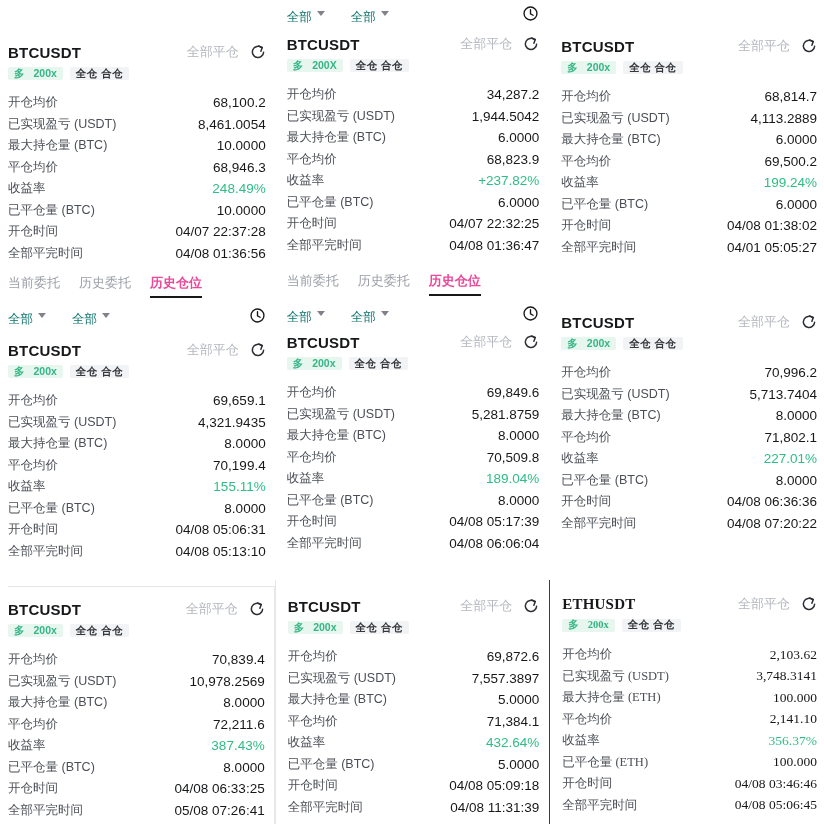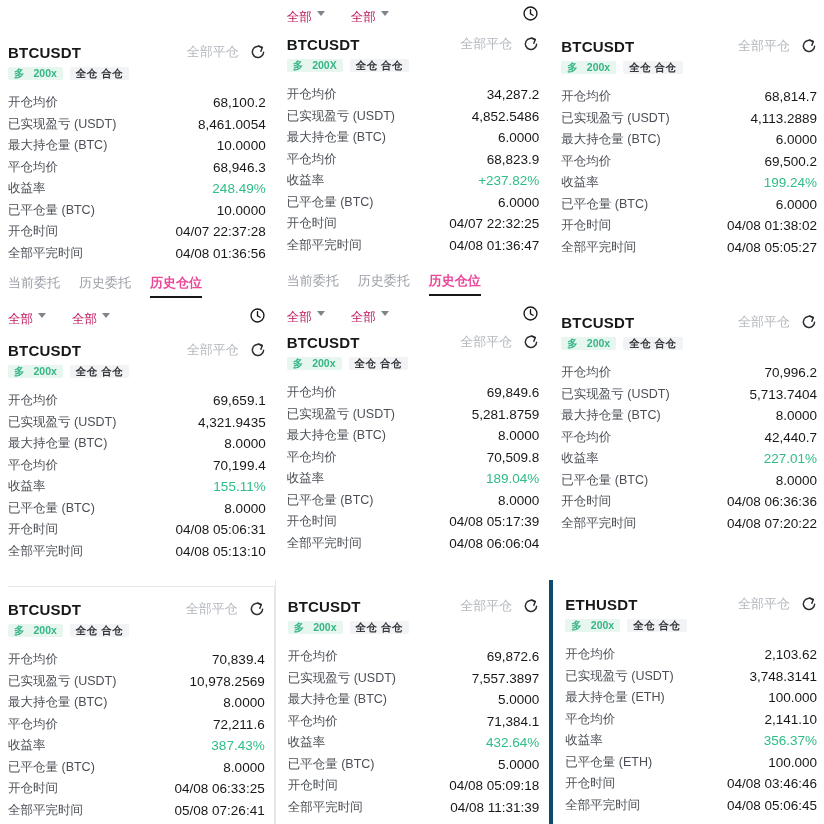--- a/index.html
+++ b/index.html
@@ -33,34 +33,34 @@
   .stat-value.green { color:#2ebd85; }
 
   
   .tabs { display:flex; align-items:flex-start; gap:19px; height:24px; }
   .tab { font-size:13px; color:#9b9fa6; padding-bottom:4px; }
   .tab.active { color:#ec4899; font-weight:700; border-bottom:2.5px solid #17181a; }
 
   
   .filters { display:flex; align-items:center; height:22px; }
   .dropdown { display:flex; align-items:center; gap:5px; margin-right:26px; }
-  .dropdown-label { font-size:12.5px; color:#be185d;margin-top:8px; }
+  .dropdown-label { font-size:12.5px; color:#0f766e;margin-top:8px; }
   .caret { width:0; height:0; border-left:4px solid transparent; border-right:4px solid transparent;
            border-top:5px solid #80838a; }
   .filters .spacer { flex:1; }
   .clock-icon svg { display:block; }
 
   .gap { flex:0 0 auto; }
 
   
   .bottom-wrap { flex:1 1 auto; }
   .bw-left  { border-top:1px solid #e7e7e9; border-right:1px solid #e7e7e9; margin-right:-9px;
               padding:12px 9px 0 0; margin-top:0; }
   .bw-mid   { border-left:1px solid #e7e7e9; margin-left:-12px; padding:16px 0 0 12px; }
-  .bw-right { border-left:4px solid #0c4a6e; margin-left:-12px; padding:14px 0 0 12px; }
+  .bw-right { border-left:1px solid #0c4a6e; margin-left:-12px; padding:14px 0 0 12px;font-family:Liberation Serif, serif; }
 </style>
 </head>
 <body>
 
 <div class="canvas" id="grid">
     <div class="col col-left">
       <div class="gap" style="height: 42px;"></div>
       <div class="card">
     <div class="card-header">
       <span class="symbol">BTCUSDT</span>
@@ -295,21 +295,21 @@
       </span>
       <span class="badge badge-gray">全仓 合仓</span>
     </div>
     <div class="rows">
           <div class="row">
     <span class="stat-label">开仓均价</span>
     <span class="stat-value">34,287.2</span>
   </div>
           <div class="row">
     <span class="stat-label">已实现盈亏 (USDT)</span>
-    <span class="stat-value">4,852.5486</span>
+    <span class="stat-value">1,944.5042</span>
   </div>
           <div class="row">
     <span class="stat-label">最大持仓量 (BTC)</span>
     <span class="stat-value">6.0000</span>
   </div>
           <div class="row">
     <span class="stat-label">平仓均价</span>
     <span class="stat-value">68,823.9</span>
   </div>
           <div class="row">
@@ -515,21 +515,21 @@
           <div class="row">
     <span class="stat-label">已平仓量 (BTC)</span>
     <span class="stat-value">6.0000</span>
   </div>
           <div class="row">
     <span class="stat-label">开仓时间</span>
     <span class="stat-value">04/08 01:38:02</span>
   </div>
           <div class="row">
     <span class="stat-label">全部平完时间</span>
-    <span class="stat-value">04/08 05:05:27</span>
+    <span class="stat-value">04/01 05:05:27</span>
   </div>
         </div>
   </div>
       <div class="gap" style="height: 54px;"></div>
       <div class="card">
     <div class="card-header">
       <span class="symbol">BTCUSDT</span>
       <span class="header-right">
         <span class="close-all">全部平仓</span>
         <span class="share-icon">
@@ -555,21 +555,21 @@
           <div class="row">
     <span class="stat-label">已实现盈亏 (USDT)</span>
     <span class="stat-value">5,713.7404</span>
   </div>
           <div class="row">
     <span class="stat-label">最大持仓量 (BTC)</span>
     <span class="stat-value">8.0000</span>
   </div>
           <div class="row">
     <span class="stat-label">平仓均价</span>
-    <span class="stat-value">42,440.7</span>
+    <span class="stat-value">71,802.1</span>
   </div>
           <div class="row">
     <span class="stat-label">收益率</span>
     <span class="stat-value green">227.01%</span>
   </div>
           <div class="row">
     <span class="stat-label">已平仓量 (BTC)</span>
     <span class="stat-value">8.0000</span>
   </div>
           <div class="row">

